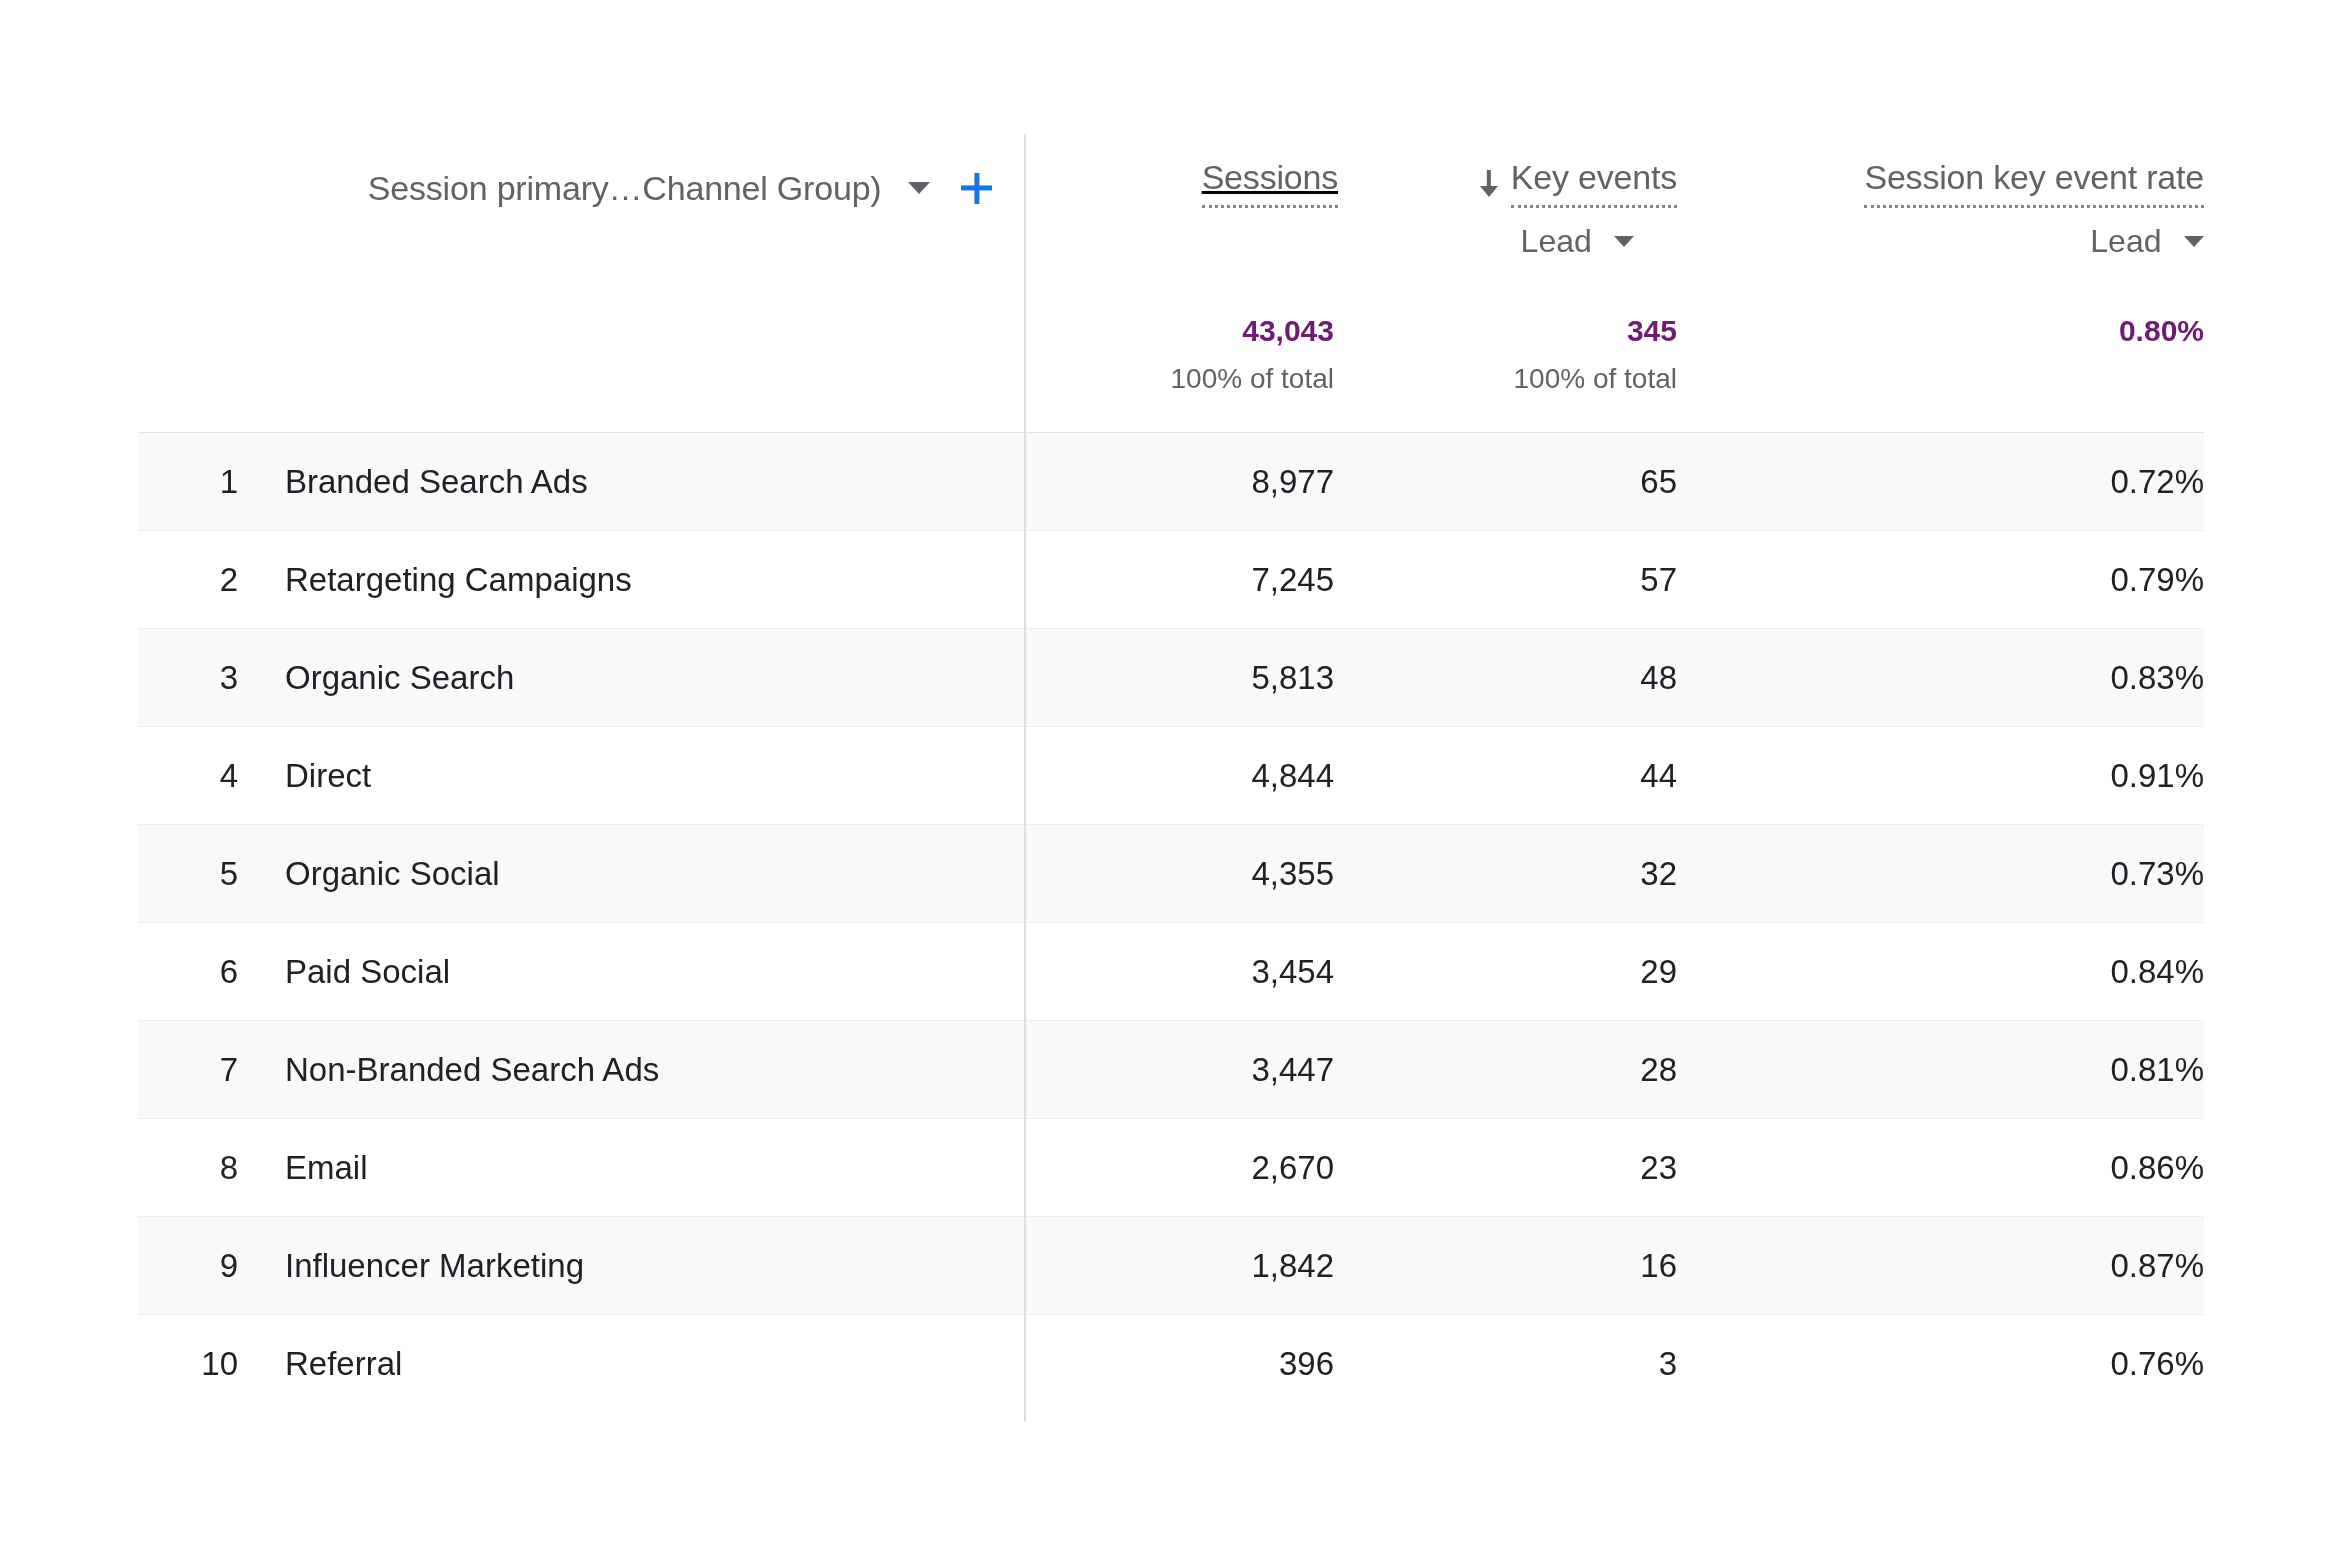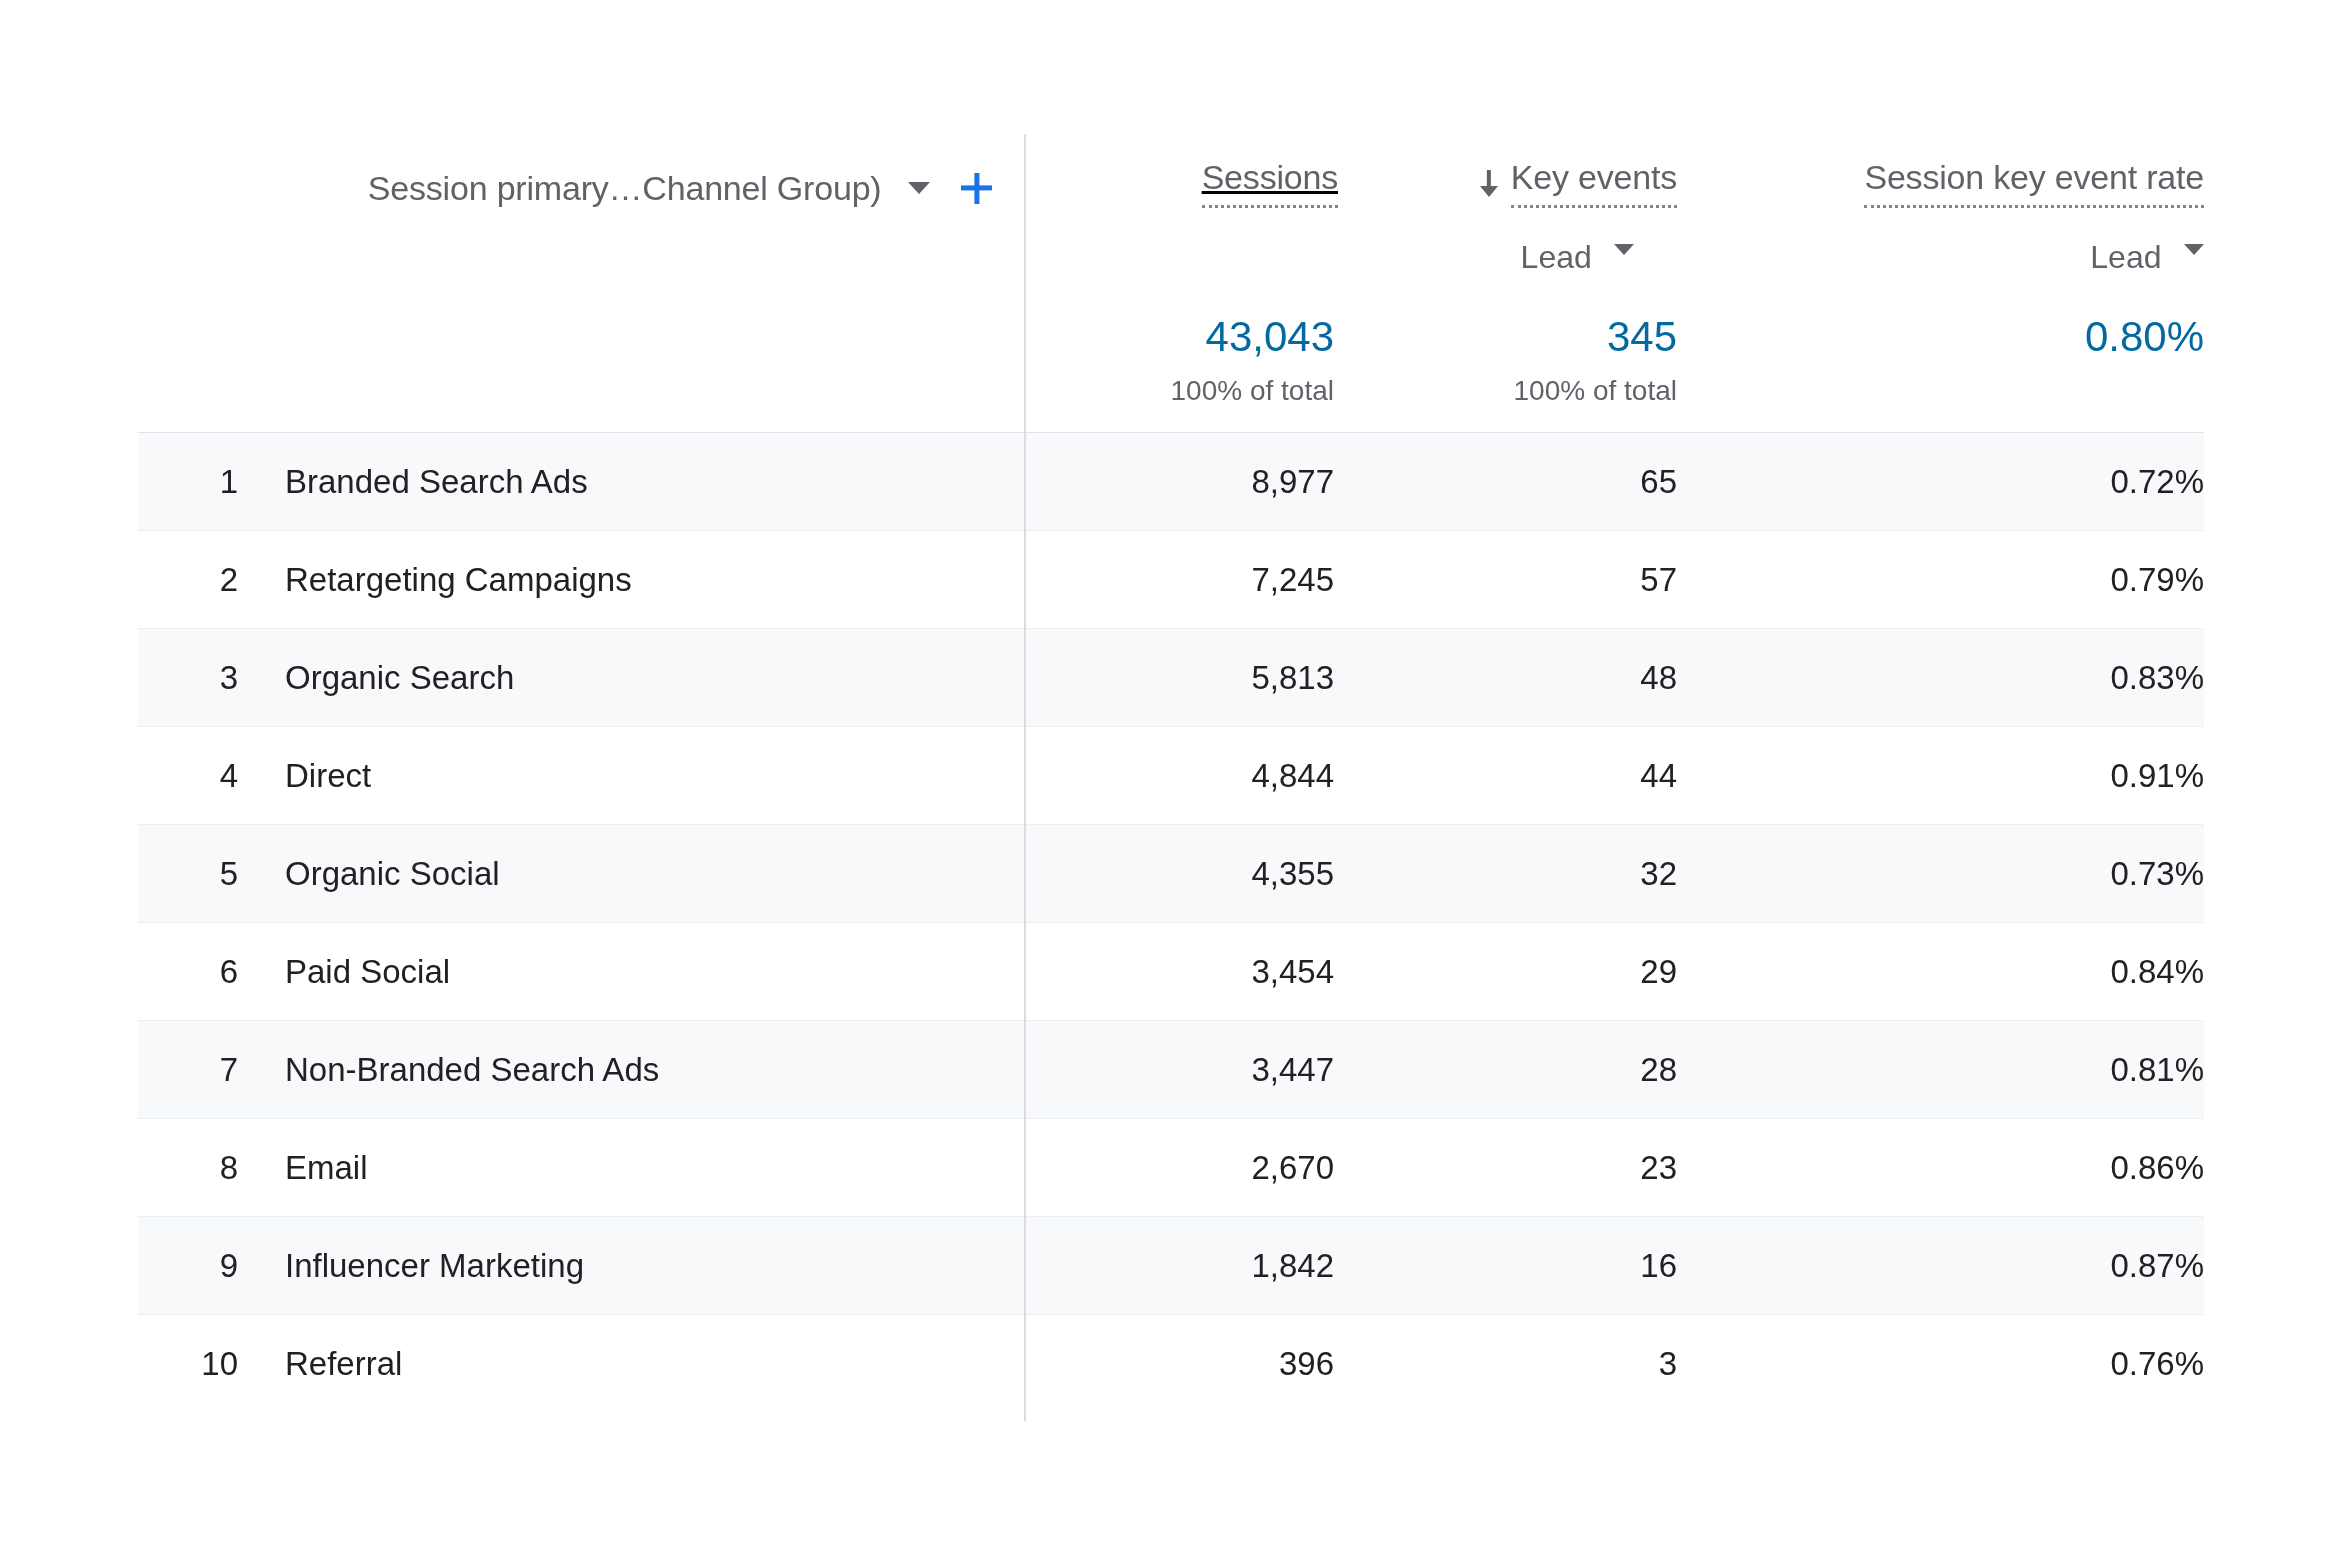--- a/index.html
+++ b/index.html
@@ -157,21 +157,20 @@
   }
   .metric-sub {
     display: flex;
     align-items: center;
     margin-top: 15.5px;
     white-space: nowrap;
   }
   .metric-sub-label {
     font-size: 32px;
     color: #5f6368;
-    margin-top: 16px;
   }
   .sub-caret {
     width: 0;
     height: 0;
     border-left: 10.4px solid transparent;
     border-right: 10.4px solid transparent;
     border-top: 11.2px solid #5f6368;
     margin-left: 22.5px;
     flex: none;
   }
@@ -186,23 +185,23 @@
     position: absolute;
     top: 0;
     display: flex;
     flex-direction: column;
     align-items: flex-end;
   }
   .tc-sessions { right: 870px; }
   .tc-keyevents { right: 527px; }
   .tc-rate      { right: 0px; }
   .total-value {
-    font-size: 42px;
-    font-weight: normal;
-    color: #0369a1;
+    font-size: 30px;
+    font-weight: bold;
+    color: #701a75;
     line-height: 1;
     padding-top: 8.6px;
   }
   .total-sub {
     font-size: 28px;
     color: #5f6368;
     margin-top: 19px;
     line-height: 1;
   }
 

